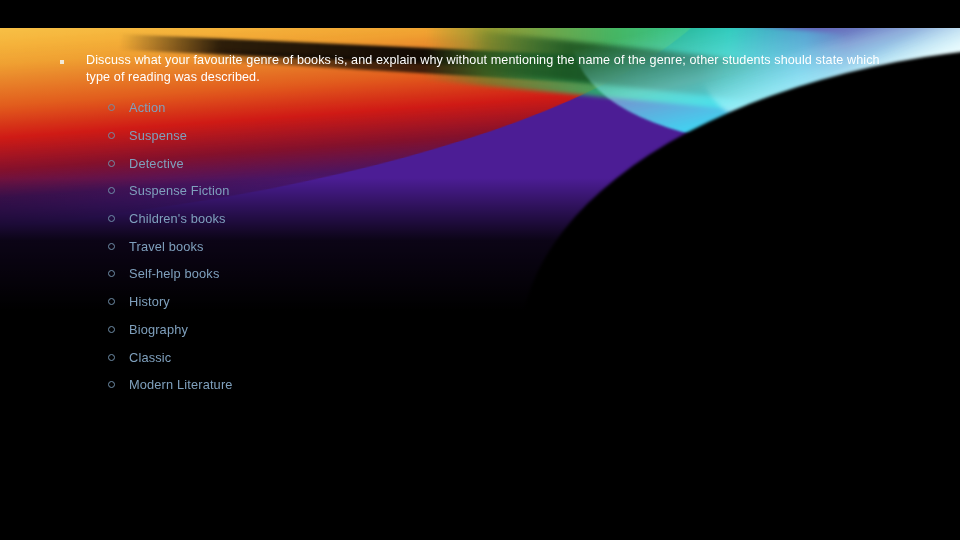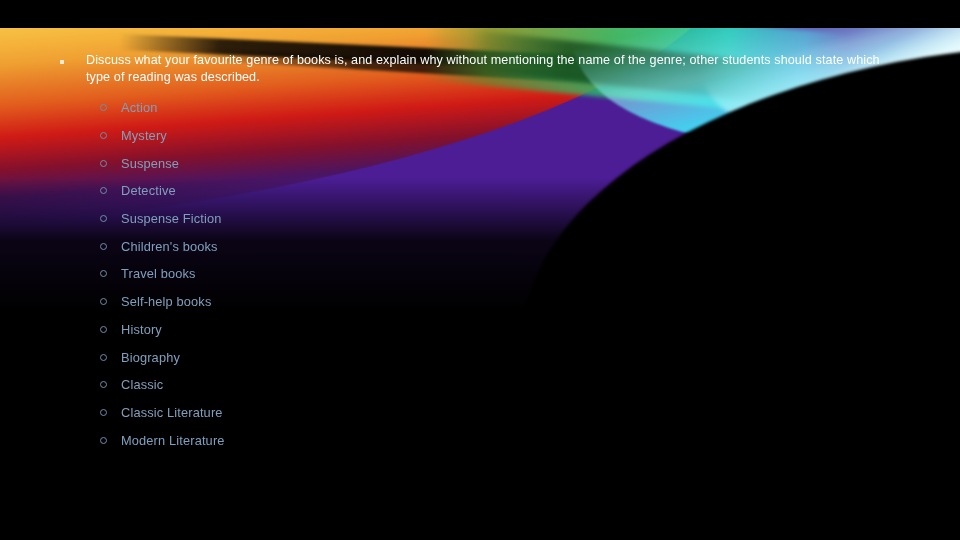--- a/index.html
+++ b/index.html
@@ -239,21 +239,21 @@
   .lead-text {
     color: #ffffff;
     font-size: 12.6px;
     line-height: 17px;
     letter-spacing: 0.1px;
     white-space: pre-line;
   }
 
   #genre-list {
     position: absolute;
-    left: 100px;
+    left: 108px;
     top: 66px;
     width: 420px;
   }
 
   .genre-item {
     display: flex;
     align-items: center;
     height: 27.7px;
   }
 
@@ -299,24 +299,20 @@
       <span class="lead-text">Discuss what your favourite genre of books is, and explain why without mentioning the name of the genre; other students should state which type of reading was described.</span>
     </div>
 
     <div id="genre-list">
 
       <div class="genre-item">
         <span class="genre-marker"></span>
         <span class="genre-label">Action</span>
       </div>
 
-      <div class="genre-item">
-        <span class="genre-marker"></span>
-        <span class="genre-label">Mystery</span>
-      </div>
 
       <div class="genre-item">
         <span class="genre-marker"></span>
         <span class="genre-label">Suspense</span>
       </div>
 
       <div class="genre-item">
         <span class="genre-marker"></span>
         <span class="genre-label">Detective</span>
       </div>
@@ -352,24 +348,20 @@
         <span class="genre-marker"></span>
         <span class="genre-label">Biography</span>
       </div>
 
 
       <div class="genre-item">
         <span class="genre-marker"></span>
         <span class="genre-label">Classic</span>
       </div>
 
-      <div class="genre-item">
-        <span class="genre-marker"></span>
-        <span class="genre-label">Classic Literature</span>
-      </div>
 
       <div class="genre-item">
         <span class="genre-marker"></span>
         <span class="genre-label">Modern Literature</span>
       </div>
 
     </div>
   </div>
 </div>
 

